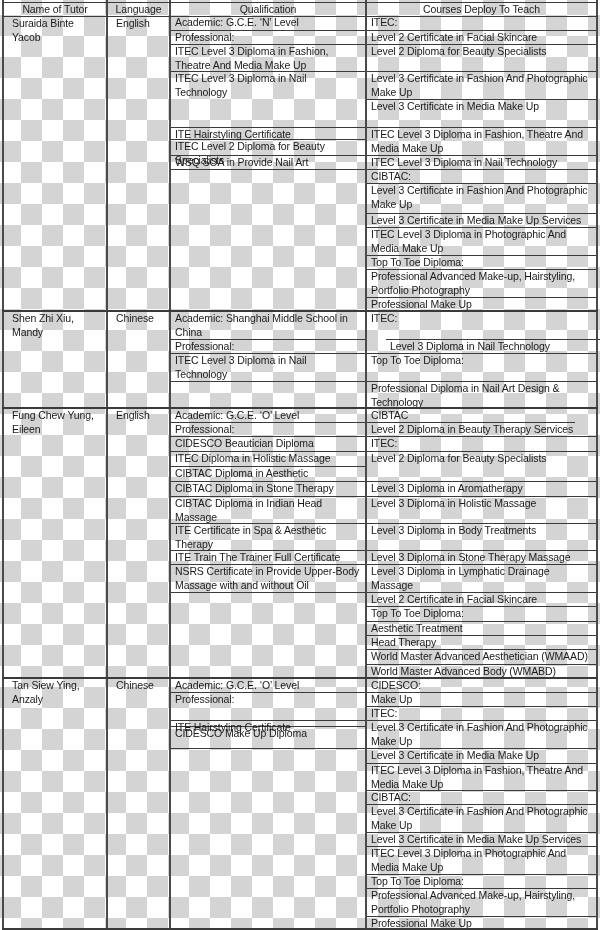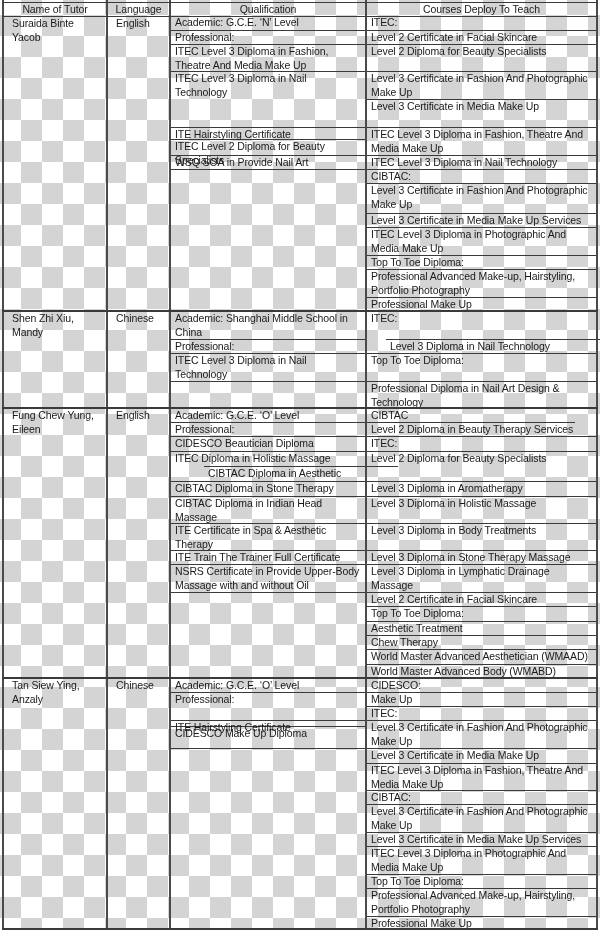--- a/index.html
+++ b/index.html
@@ -92,41 +92,41 @@
   <div class="cell" style="left:367px; width:229px; top:381px; height:27px; padding-right:30px;">Professional Diploma in Nail Art Design &amp; Technology</div>
 
   <div class="hline thick" style="left:2px; width:596px; top:407px;"></div>
   <div class="cell" style="left:4px; width:100px; top:409px; height:40px; border-top:none; padding-left:8px;">Fung Chew Yung, Eileen</div>
   <div class="cell" style="left:108px; width:61px; top:409px; height:16px; border-top:none; padding-left:8px;">English</div>
 
   <div class="cell" style="left:171px; width:194px; top:409px; height:13px; border-top:none;">Academic: G.C.E. ‘O’ Level</div>
   <div class="cell" style="left:171px; width:194px; top:422px; height:14px;">Professional:</div>
   <div class="cell" style="left:171px; width:194px; top:436px; height:15px;">CIDESCO Beautician Diploma</div>
   <div class="cell" style="left:171px; width:194px; top:451px; height:15px;">ITEC Diploma in Holistic Massage</div>
-  <div class="cell" style="left:171px; width:194px; top:466px; height:15px;margin-left:33px;">CIBTAC Diploma in Aesthetic</div>
+  <div class="cell" style="left:171px; width:194px; top:466px; height:15px;">CIBTAC Diploma in Aesthetic</div>
   <div class="cell" style="left:171px; width:194px; top:496px; height:27px; padding-right:40px;">CIBTAC Diploma in Indian Head Massage</div>
   <div class="cell" style="left:171px; width:194px; top:481px; height:15px;">CIBTAC Diploma in Stone Therapy</div>
   <div class="cell" style="left:171px; width:194px; top:523px; height:27px; padding-right:20px;">ITE Certificate in Spa &amp; Aesthetic Therapy</div>
   <div class="cell" style="left:171px; width:194px; top:564px; height:28px;">NSRS Certificate in Provide Upper-Body Massage with and without Oil</div>
   <div class="cell" style="left:171px; width:194px; top:550px; height:14px; white-space:nowrap;">ITE Train The Trainer Full Certificate</div>
   <div class="cell" style="left:171px; width:194px; top:592px; height:86px;"></div>
 
   <div class="cell" style="left:367px; width:229px; top:409px; height:13px; border-top:none;">CIBTAC</div>
   <div class="cell" style="left:367px; width:208px; top:422px; height:14px; white-space:nowrap;">Level 2 Diploma in Beauty Therapy Services</div>
   <div class="cell" style="left:367px; width:229px; top:436px; height:15px;">ITEC:</div>
   <div class="cell" style="left:367px; width:229px; top:451px; height:15px;">Level 2 Diploma for Beauty Specialists</div>
   <div class="cell" style="left:367px; width:229px; top:481px; height:15px;">Level 3 Diploma in Aromatherapy</div>
   <div class="cell" style="left:367px; width:229px; top:496px; height:27px;">Level 3 Diploma in Holistic Massage</div>
   <div class="cell" style="left:367px; width:229px; top:523px; height:27px;">Level 3 Diploma in Body Treatments</div>
   <div class="cell" style="left:367px; width:229px; top:550px; height:14px;">Level 3 Diploma in Stone Therapy Massage</div>
   <div class="cell" style="left:367px; width:229px; top:564px; height:28px; padding-right:30px;">Level 3 Diploma in Lymphatic Drainage Massage</div>
   <div class="cell" style="left:367px; width:229px; top:592px; height:14px;">Level 2 Certificate in Facial Skincare</div>
   <div class="cell" style="left:367px; width:229px; top:606px; height:15px;">Top To Toe Diploma:</div>
   <div class="cell" style="left:367px; width:229px; top:621px; height:14px;">Aesthetic Treatment</div>
-  <div class="cell" style="left:367px; width:229px; top:635px; height:14px;">Chew Therapy</div>
+  <div class="cell" style="left:367px; width:229px; top:635px; height:14px;">Head Therapy</div>
   <div class="cell" style="left:367px; width:229px; top:649px; height:15px; white-space:nowrap;">World Master Advanced Aesthetician (WMAAD)</div>
   <div class="cell" style="left:367px; width:229px; top:664px; height:14px;">World Master Advanced Body (WMABD)</div>
 
   <div class="hline thick" style="left:2px; width:596px; top:677px;"></div>
   <div class="cell" style="left:4px; width:100px; top:679px; height:40px; border-top:none; padding-left:8px;">Tan Siew Ying, Anzaly</div>
   <div class="cell" style="left:108px; width:61px; top:679px; height:16px; border-top:none; padding-left:8px;">Chinese</div>
 
   <div class="cell" style="left:171px; width:194px; top:679px; height:13px; border-top:none;">Academic: G.C.E. ‘O’ Level</div>
   <div class="cell" style="left:171px; width:194px; top:692px; height:14px;">Professional:</div>
   <div class="cell" style="left:171px; width:194px; top:726px; height:14px;">CIDESCO Make Up Diploma</div>

